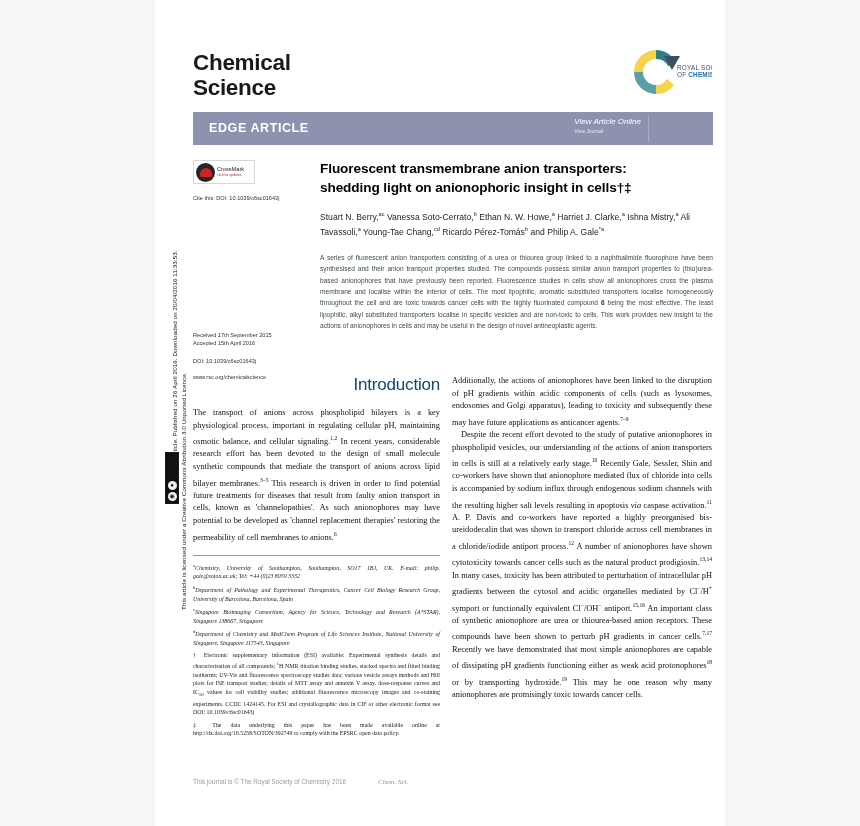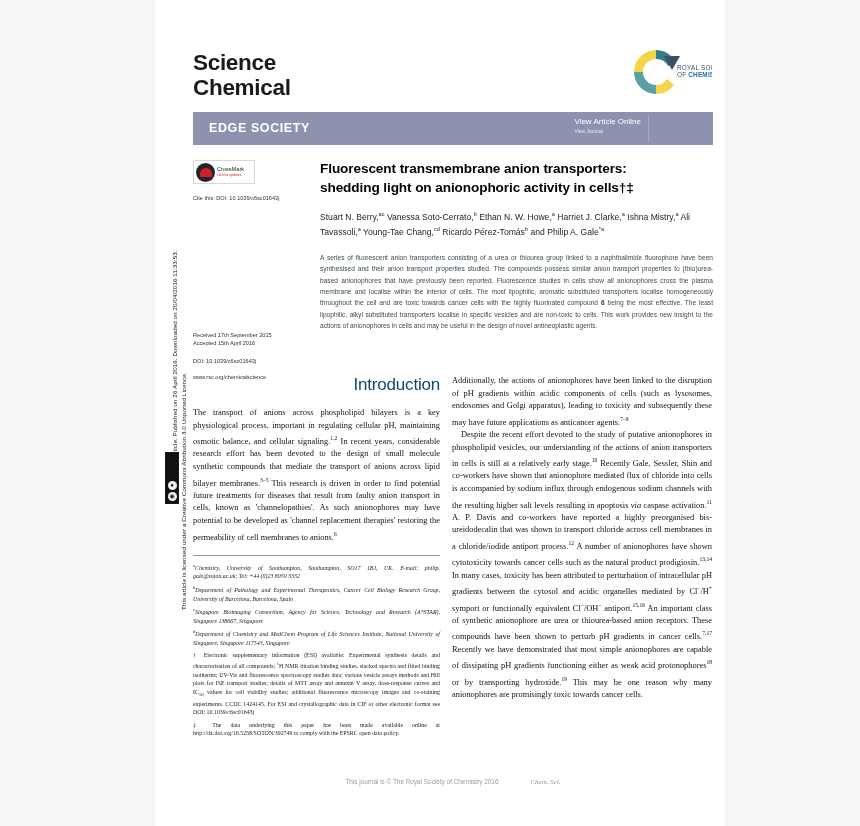--- a/index.html
+++ b/index.html
@@ -103,20 +103,21 @@
     font-family: "Liberation Sans", sans-serif;
     font-weight: bold;
     font-size: 12.5px;
     letter-spacing: 0.6px;
     color: #ffffff;
   }
   .banner-right {
     position: absolute;
     right: 72px; top: 5px;
     text-align: left;
+    font-style: italic;
   }
   .view-online {
     font-family: "Liberation Sans", sans-serif;
     font-size: 8px;
     color: #ffffff;
     line-height: 10px;
   }
   .view-journal {
     font-family: "Liberation Sans", sans-serif;
     font-size: 5px;
@@ -280,21 +281,21 @@
     margin: 4px 0 0 0;
   }
   .fnote sup { font-size: 4.4px; }
 
   
   .footer {
     position: absolute;
     left: 193px; top: 778px;
     width: 520px;
     display: flex;
-    justify-content: center;
+    justify-content: flex-start;
     align-items: baseline;
     gap: 32px;
   }
   .footer-left {
     font-family: "Liberation Sans", sans-serif;
     font-size: 6.4px;
     color: #9b9b9b;
   }
   .footer-right {
     font-family: "Liberation Serif", serif;
@@ -312,38 +313,38 @@
   <div class="licence-strip">
     <div class="rot-text rot-a">Open Access Article. Published on 26 April 2016. Downloaded on 20/04/2016 11:33:53.</div>
     <div class="rot-text rot-b">This article is licensed under a Creative Commons Attribution 3.0 Unported Licence.</div>
   </div>
   <div class="cc-badge">
     <div class="cc-dot">●</div>
     <div class="cc-dot">◉</div>
   </div>
 
   <div class="masthead">
+    <div class="journal-title">Chemical</div>
     <div class="journal-title">Science</div>
-    <div class="journal-title">Chemical</div>
     <div class="rsc-logo-box">
       <svg width="88" height="57" viewBox="0 0 88 57" xmlns="http://www.w3.org/2000/svg">
         <rect x="0" y="0" width="88" height="57" fill="#ffffff"></rect>
         <path d="M32 6 A22 22 0 0 0 10 28 L19 28 A13 13 0 0 1 32 15 Z" fill="#f3d44a"></path>
         <path d="M10 28 A22 22 0 0 0 32 50 L32 41 A13 13 0 0 1 19 28 Z" fill="#5aa0a6"></path>
         <path d="M32 50 A22 22 0 0 0 50 41 L43 35 A13 13 0 0 1 32 41 Z" fill="#f3d44a"></path>
         <path d="M32 6 A22 22 0 0 1 52 19 L44 22 A13 13 0 0 0 32 15 Z" fill="#2f7f88"></path>
         <path d="M40 12 L56 12 L48 26 Z" fill="#3d4f63"></path>
         <text x="53" y="26" font-family="Liberation Sans, sans-serif" font-size="6.4" fill="#3d4f63" letter-spacing="0.2">ROYAL SOCIETY</text>
         <text x="53" y="33" font-family="Liberation Sans, sans-serif" font-size="6.4" fill="#3d4f63" letter-spacing="0.2">OF <tspan fill="#1f6fae" font-weight="bold">CHEMISTRY</tspan></text>
       </svg>
     </div>
   </div>
 
   <div class="banner">
-    <div class="banner-label">EDGE SOCIETY</div>
+    <div class="banner-label">EDGE ARTICLE</div>
     <div class="banner-divider"></div>
     <div class="banner-right">
       <div class="view-online">View Article Online</div>
       <div class="view-journal">View Journal</div>
     </div>
   </div>
 
   <div class="meta-col">
     <div class="crossmark">
       <div class="cm-mark"></div>
@@ -357,21 +358,21 @@
     <div class="meta-received">Received 17th September 2015</div>
     <div class="meta-received">Accepted 15th April 2016</div>
     <div class="meta-gap"></div>
     <div class="meta-received">DOI: 10.1039/c6sc01643j</div>
     <div class="meta-gap"></div>
     <div class="meta-url">www.rsc.org/chemicalscience</div>
   </div>
 
   <div class="article-col">
     <div class="art-title">Fluorescent transmembrane anion transporters:</div>
-    <div class="art-title">shedding light on anionophoric activity in cells†‡</div>
+    <div class="art-title">shedding light on anionophoric insight in cells†‡</div>
     <div class="authors">Stuart N. Berry,<sup>ac</sup> Vanessa Soto-Cerrato,<sup>b</sup> Ethan N. W. Howe,<sup>a</sup> Harriet J. Clarke,<sup>a</sup> Ishna Mistry,<sup>a</sup> Ali Tavassoli,<sup>a</sup> Young-Tae Chang,<sup>cd</sup> Ricardo Pérez-Tomás<sup>b</sup> and Philip A. Gale<sup>*a</sup></div>
     <div class="abstract">A series of fluorescent anion transporters consisting of a urea or thiourea group linked to a naphthalimide fluorophore have been synthesised and their anion transport properties studied. The compounds possess similar anion transport properties to (thio)urea-based anionophores that have previously been reported. Fluorescence studies in cells show all anionophores cross the plasma membrane and localise within the interior of cells. The most lipophilic, aromatic substituted transporters localise homogeneously throughout the cell and are toxic towards cancer cells with the highly fluorinated compound <b>6</b> being the most effective. The least lipophilic, alkyl substituted transporters localise in specific vesicles and are non-toxic to cells. This work provides new insight to the actions of anionophores in cells and may be useful in the design of novel antineoplastic agents.</div>
   </div>
 
   <div class="body-left">
     <h2 class="section">Introduction</h2>
     <p class="para">The transport of anions across phospholipid bilayers is a key physiological process, important in regulating cellular pH, maintaining osmotic balance, and cellular signaling.<sup>1,2</sup> In recent years, considerable research effort has been devoted to the design of small molecule synthetic compounds that mediate the transport of anions across lipid bilayer membranes.<sup>3–5</sup> This research is driven in order to find potential future treatments for diseases that result from faulty anion transport in cells, known as 'channelopathies'. As such anionophores may have potential to be developed as 'channel replacement therapies' restoring the permeability of cell membranes to anions.<sup>6</sup></p>
     <hr class="rule">
     <p class="affil"><sup>a</sup>Chemistry, University of Southampton, Southampton, SO17 1BJ, UK. E-mail: philip. gale@soton.ac.uk; Tel: +44 (0)23 8059 3332</p>
     <p class="affil"><sup>b</sup>Department of Pathology and Experimental Therapeutics, Cancer Cell Biology Research Group, University of Barcelona, Barcelona, Spain</p>

